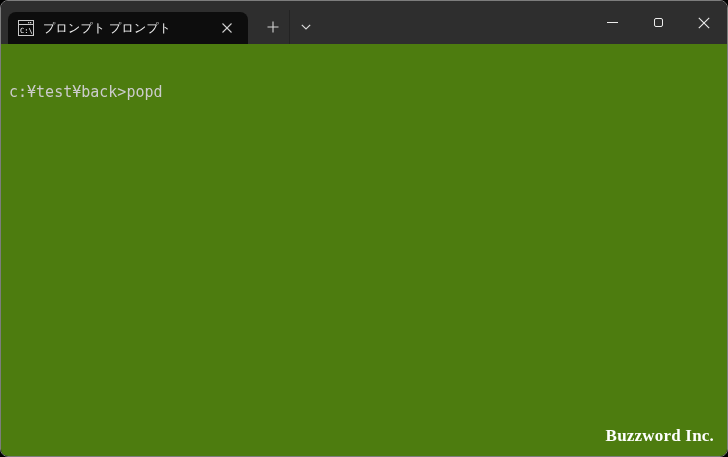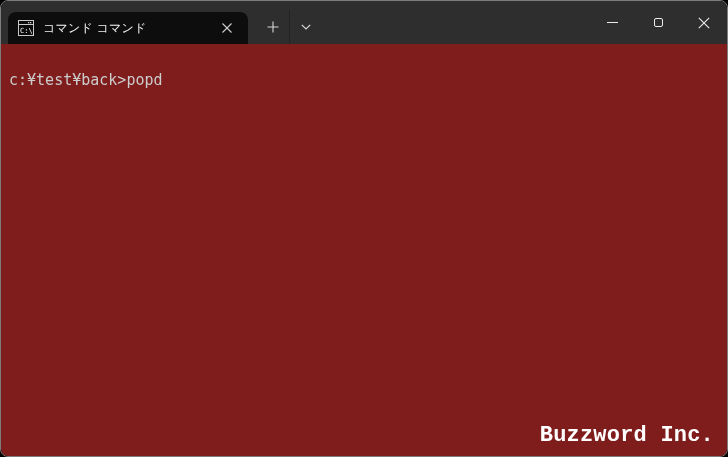--- a/index.html
+++ b/index.html
@@ -67,41 +67,41 @@
   .win-btn {
     width: 46px; height: 43px;
     display: flex; align-items: center; justify-content: center;
   }
   .glyph-min { width: 11px; height: 1px; background: #ececec; }
   .glyph-max { width: 9px; height: 9px; border: 1px solid #ececec; border-radius: 2px; }
 
   
   .terminal {
     position: absolute; top: 43px; left: 0; right: 0; bottom: 0;
-    background: #7f1d1d;
-    padding: 8px 8px;
+    background: #4d7c0f;
+    padding: 20px 8px;
     font-family: "DejaVu Sans Mono", "Liberation Mono", monospace;
     font-size: 15px;
     line-height: 19px;
     color: #cccccc;
   }
   .term-line { min-height: 19px; white-space: pre; }
   .prompt-row { display: flex; align-items: center; min-height: 19px; }
   .cursor {
     display: inline-block;
     width: 2px; height: 16px;
     background: #cccccc;
     margin-left: 1px;
   }
 
   .watermark {
     position: absolute;
     right: 13px; bottom: 11px;
-    font-family: Liberation Mono, monospace;
-    font-size: 22px;
+    font-family: Liberation Serif, serif;
+    font-size: 17px;
     font-weight: 600;
     color: #ffffff;
     letter-spacing: 0.2px;
   }
 </style>
 </head>
 <body>
 
 <div class="window">
 
@@ -109,21 +109,21 @@
 
     <div class="tab">
       <svg class="tab-icon" viewBox="0 0 16 16">
         <rect x="0.5" y="0.5" width="15" height="15" fill="#0a0a0a" stroke="#c9c9c9" stroke-width="1"></rect>
         <line x1="1" y1="4.5" x2="15" y2="4.5" stroke="#c9c9c9" stroke-width="1"></line>
         <rect x="10" y="2" width="1.3" height="1.3" fill="#c9c9c9"></rect>
         <rect x="12" y="2" width="1.3" height="1.3" fill="#c9c9c9"></rect>
         <rect x="14" y="2" width="0" height="0" fill="#c9c9c9"></rect>
         <text x="2" y="12.5" font-family="monospace" font-size="7" fill="#ffffff">C:\_</text>
       </svg>
-      <span class="tab-title">コマンド コマンド</span>
+      <span class="tab-title">プロンプト プロンプト</span>
       <span class="tab-close">
         <svg width="10" height="10" viewBox="0 0 10 10">
           <line x1="0.5" y1="0.5" x2="9.5" y2="9.5" stroke="#cfcfcf" stroke-width="1.1"></line>
           <line x1="9.5" y1="0.5" x2="0.5" y2="9.5" stroke="#cfcfcf" stroke-width="1.1"></line>
         </svg>
       </span>
     </div>
 
     <div class="tb-btn new-tab-btn">
       <svg width="12" height="12" viewBox="0 0 12 12">

